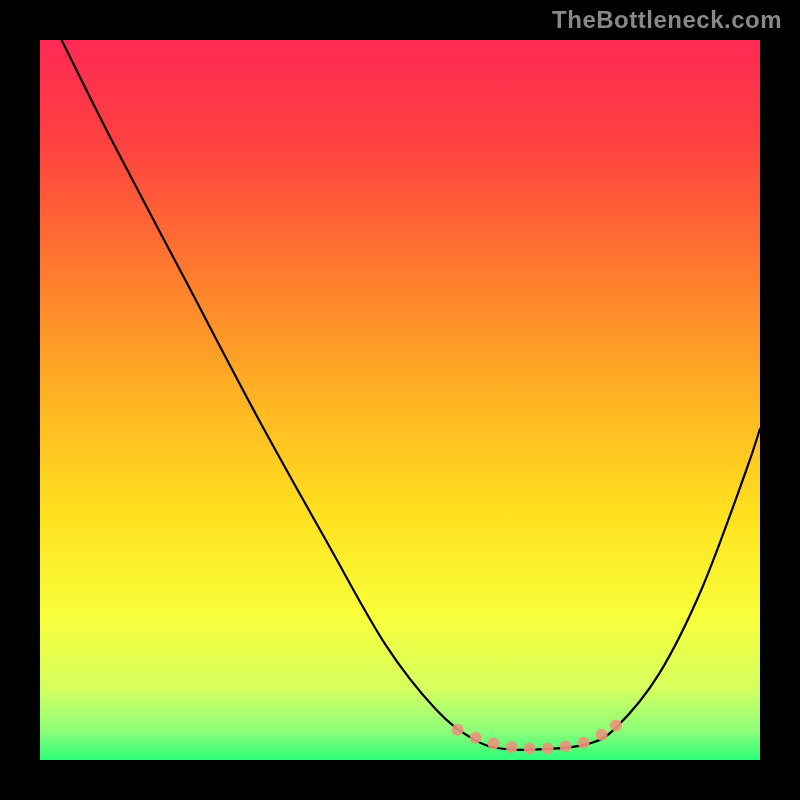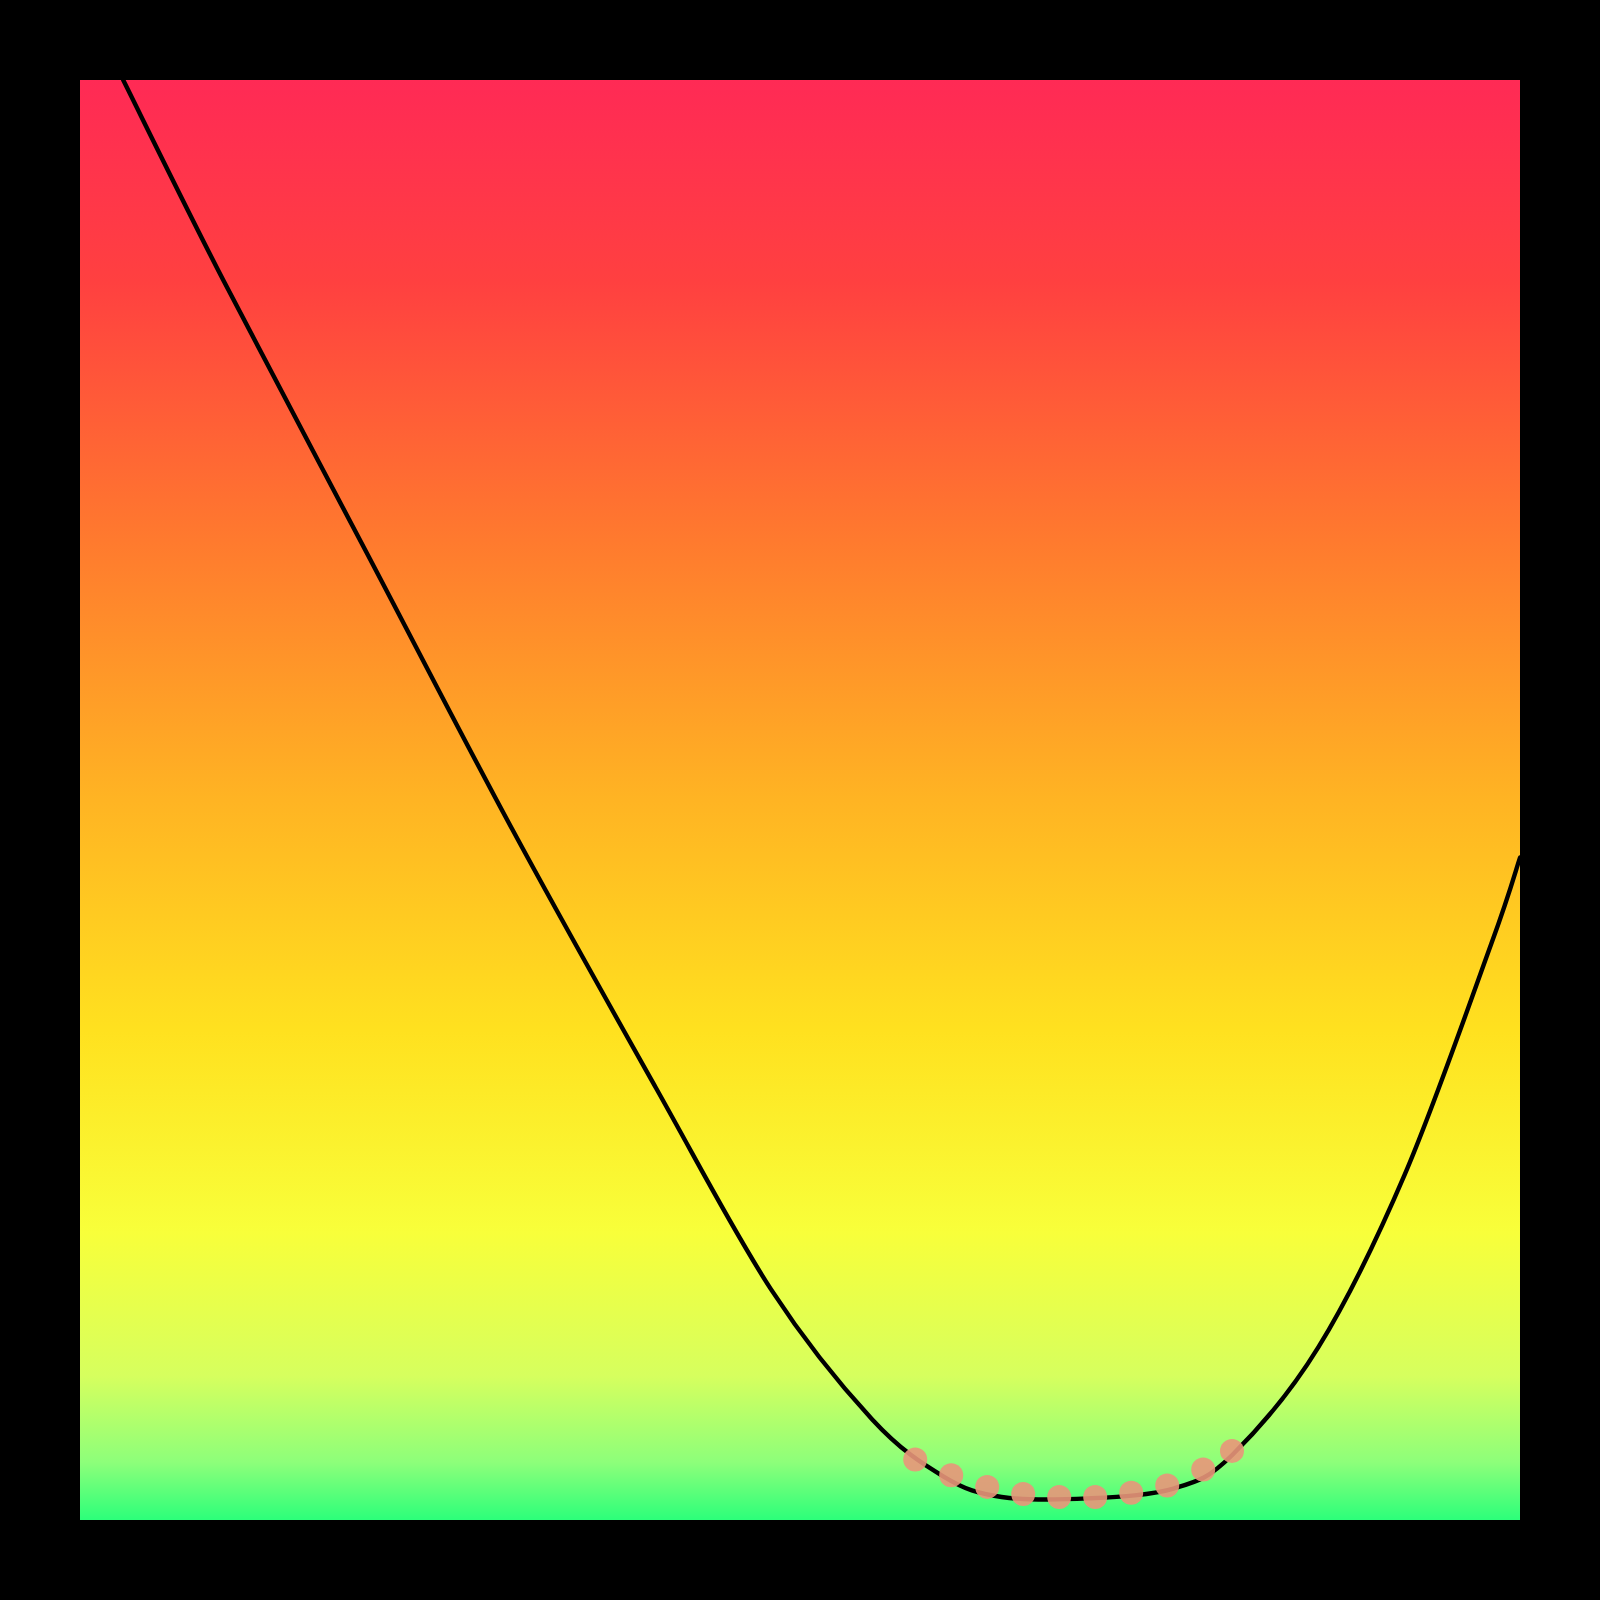--- a/index.html
+++ b/index.html
@@ -32,20 +32,21 @@
     width: 720px;
     height: 720px;
     background: #000;
   }
   svg { display: block; }
 </style>
 </head>
 <body>
 
 <div class="frame">
+  <div class="watermark">TheBottleneck.com</div>
   <div class="plot-wrap">
     <svg id="plot-svg" width="720" height="720" viewBox="0 0 720 720">
         <defs>
           <linearGradient id="bg-grad" x1="0" y1="0" x2="0" y2="1">
             <stop offset="0.0%" stop-color="#ff2a55"></stop>
             <stop offset="14.0%" stop-color="#ff4040"></stop>
             <stop offset="32.0%" stop-color="#ff7a2e"></stop>
             <stop offset="50.0%" stop-color="#ffb423"></stop>
             <stop offset="66.0%" stop-color="#ffe11f"></stop>
             <stop offset="80.0%" stop-color="#f8ff3a"></stop>

